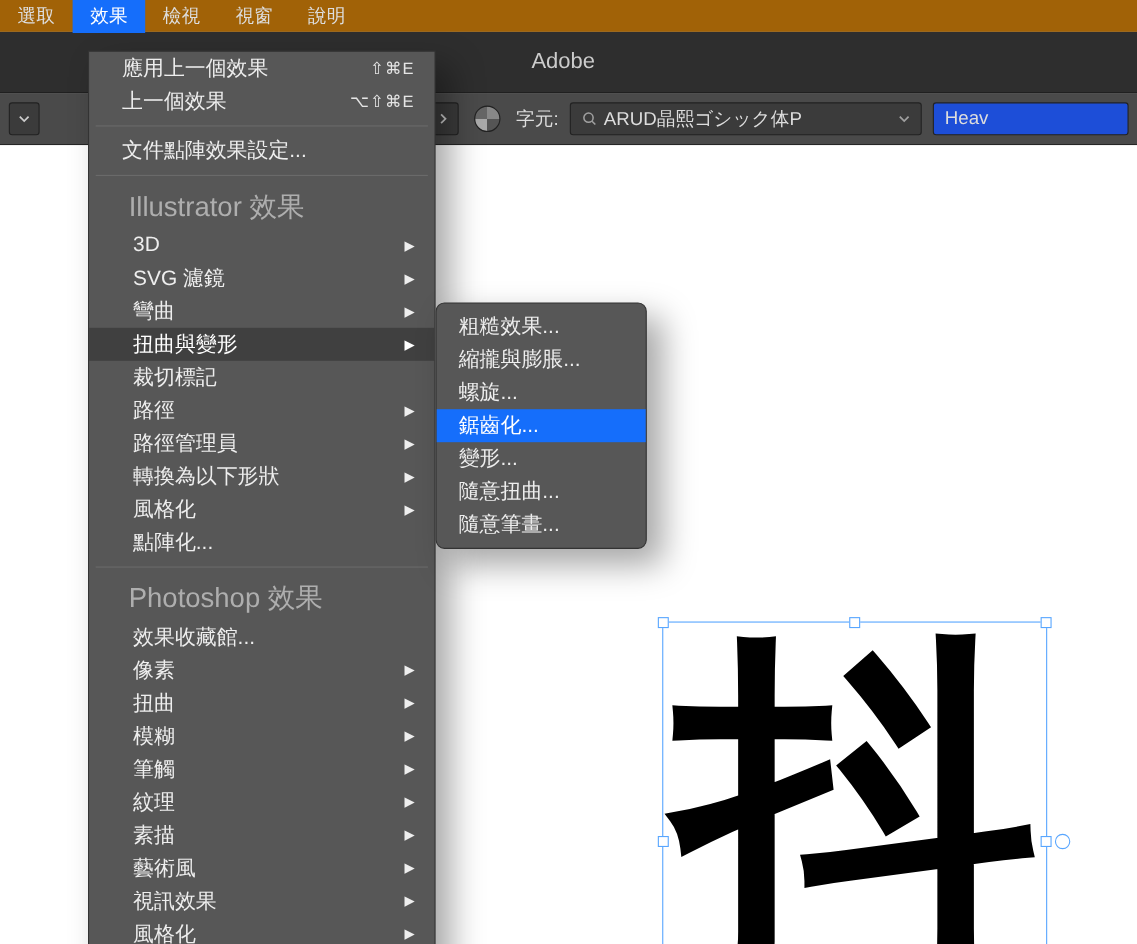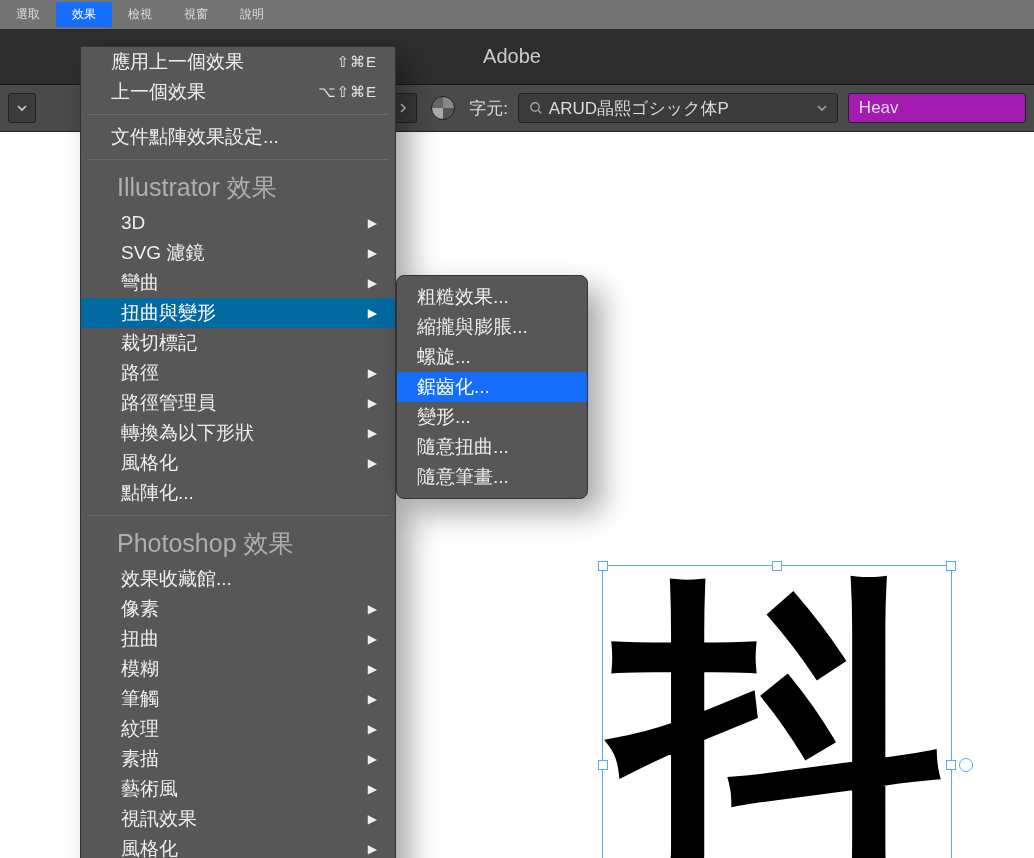--- a/index.html
+++ b/index.html
@@ -1,34 +1,34 @@
 <!DOCTYPE html>
 <html><head>
 <meta charset="utf-8">
 <style>
 * { box-sizing: border-box; margin: 0; padding: 0; font-family: -apple-system, "PingFang TC", Arial, sans-serif; }
 html, body { width: 1034px; height: 858px; overflow: hidden; background: #fff; }
 
-.menubar { height: 29px; background: #737373; color: #ddd; display: flex; align-items: center; font-size: 12px; }
+.menubar { height: 29px; background: #a16207; color: #ddd; display: flex; align-items: center; font-size: 17px; }
 .menubar-item { padding: 4px 16px; cursor: default; }
 .menubar-item.active { background: #156efb; color: #fff; }
 
 .app-header { height: 56px; background: #2e2e2e; color: #ccc; display: flex; align-items: center; justify-content: center; padding-right: 10px; font-size: 20px; border-bottom: 1px solid #181818; }
 
 .toolbar { height: 47px; background: #4a4a4a; display: flex; align-items: center; padding: 0 8px; color: #ddd; font-size: 17px; border-bottom: 1px solid #222; justify-content: flex-end; }
 .toolbar .chev { display: inline-flex; width: 28px; height: 30px; align-items: center; justify-content: center; background: #3b3b3b; border: 1px solid #222; border-radius: 3px; margin-right: 6px; }
 .toolbar .gap { flex: 0 0 320px; }
 .toolbar .pct { margin-right: 12px; }
 .toolbar .adv { display:inline-flex; width:28px;height:30px;align-items:center;justify-content:center;background:#3b3b3b;border:1px solid #222;border-radius:3px;margin-right:14px; }
 .toolbar .colorcircle { width:24px;height:24px;border-radius:50%;background: conic-gradient(#888 0 90deg,#555 90deg 180deg,#aaa 180deg 270deg,#666 270deg 360deg);border:1px solid #222;margin-right:14px; }
 .toolbar .lbl { margin-right:10px; }
 .toolbar .font-box { flex: 0 0 320px; height: 30px; background:#3b3b3b; border:1px solid #222;border-radius:3px;display:flex;align-items:center;padding:12px 10px;margin-right:10px; }
 .toolbar .font-box .mag { margin-right:6px; opacity:.7; }
 .toolbar .font-box .chevdown { margin-left:auto; opacity:.7; }
-.toolbar .weight { flex:1;height:30px;background:#a21caf;border:1px solid #222;border-radius:3px;display:flex;align-items:center;padding:0 10px; overflow:hidden; }
+.toolbar .weight { flex:1;height:30px;background:#1d4ed8;border:1px solid #222;border-radius:3px;display:flex;align-items:center;padding:0 10px; overflow:hidden; }
 
 .canvas { position: absolute; left:0; right:0; top:132px; bottom:0; background:#fff; }
 
 
 .selection { position:absolute; left:602px; top:433px; width:350px; height:400px; border:1px solid #58a6ff; }
 .handle { position:absolute; width:10px; height:10px; background:#fff; border:1px solid #58a6ff; }
 .h-tl{left:-5px;top:-5px}.h-tm{left:50%;margin-left:-5px;top:-5px}.h-tr{right:-5px;top:-5px}
 .h-ml{left:-5px;top:50%;margin-top:-5px}.h-mr{right:-5px;top:50%;margin-top:-5px}
 .knob{position:absolute;width:14px;height:14px;border:1px solid #58a6ff;border-radius:50%;background:#fff;right:-22px;top:50%;margin-top:-7px;}
 .glyph { position:absolute; left:614px; top:440px; font-size: 330px; font-weight:900; line-height:1; color:#000; }
@@ -36,21 +36,21 @@
 
 .menu {
   position:absolute; left:80px; top:46px; width:316px;
   background:#575757; color:#eee; border:1px solid #333;
   border-bottom-left-radius:8px; border-bottom-right-radius:8px;
   box-shadow: 14px 14px 30px rgba(0,0,0,.35);
   font-size:19px; padding-bottom:14px;
 }
 .menu .row { height:30px; display:flex; align-items:center; padding:0 18px 0 30px; position:relative; cursor:default; }
 .menu .row.indent { padding-left:40px; }
-.menu .row.hover { background:#0369a1; color:#fff; }
+.menu .row.hover { background:#404040; color:#fff; }
 .menu .row .shortcut { margin-left:auto; font-size:15px; letter-spacing:1px; color:#e5e5e5; }
 .menu .row .arrow { margin-left:auto; font-size:12px; }
 .menu .hr { height:1px; background:#6a6a6a; margin:7px 6px; }
 .menu .section-title { color:#aeaeae; padding:4px 18px 4px 36px; font-size:25px; }
 
 
 .submenu{
   position:absolute; left:396px; top:275px; width:192px;
   background:#575757; color:#eee; border:1px solid #333; border-radius:8px;
   box-shadow: 14px 14px 30px rgba(0,0,0,.35);

